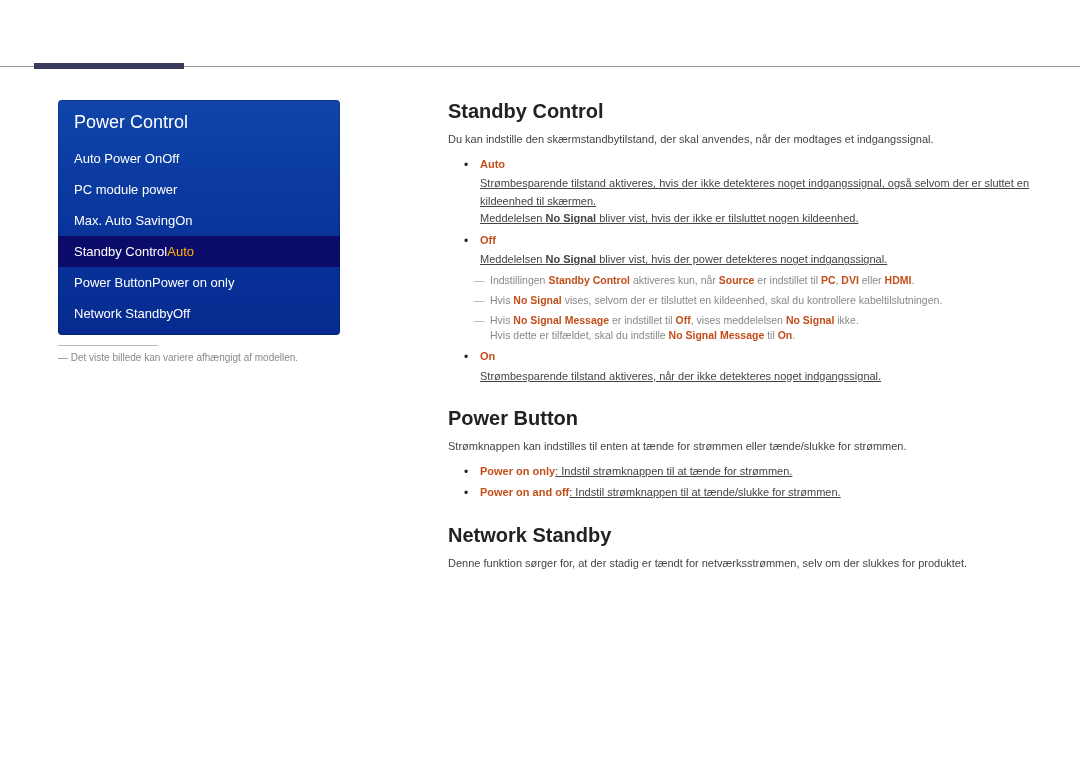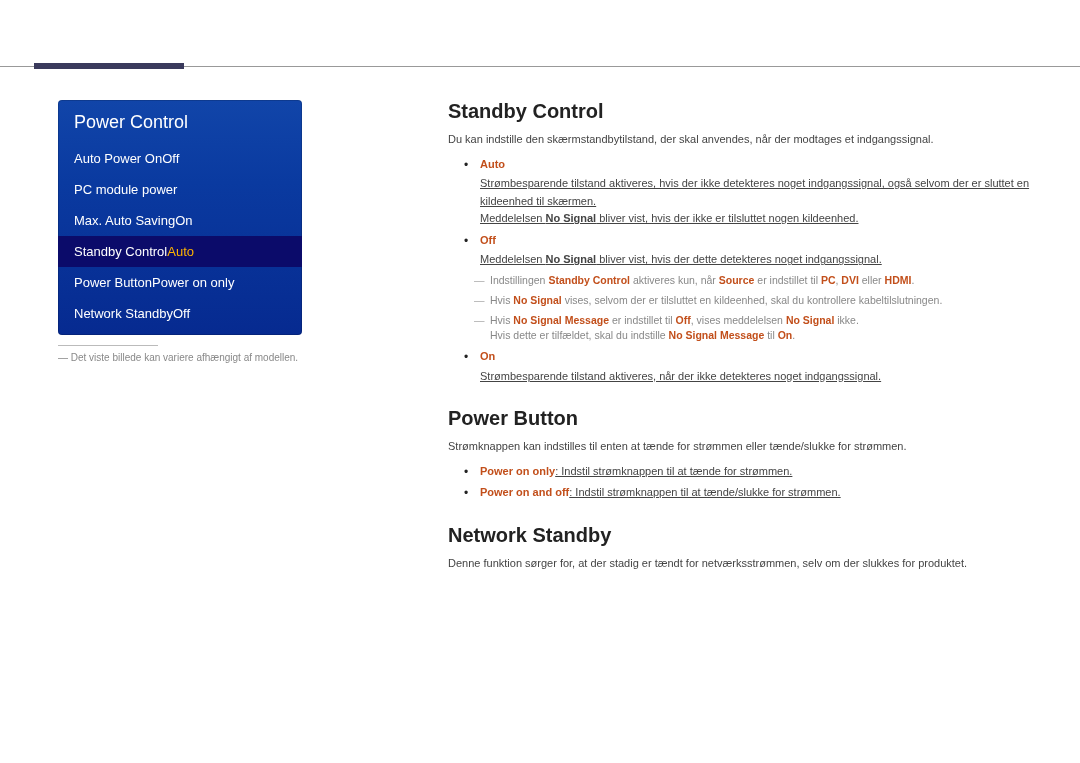--- a/index.html
+++ b/index.html
@@ -24,21 +24,21 @@
     background: #3a3a5c;
   }
   .page {
     display: flex;
     padding: 100px 30px 0 58px;
   }
   .left-col { width: 300px; flex-shrink: 0; margin-right: 90px; }
   .right-col { flex: 1; padding-right: 10px; }
 
   .menu-box {
-    width: 244px;
+    width: 282px;
     border-radius: 4px;
     overflow: hidden;
     background: linear-gradient(#1145a9, #0a3aa0 35%, #062a90);
     color: #fff;
     font-size: 13px;
     box-shadow: 0 0 0 1px rgba(0,0,0,0.15) inset;
   }
   .menu-title {
     font-size: 18px;
     padding: 12px 16px 10px;
@@ -167,21 +167,21 @@
         <li>
           <span class="options-head">Auto</span>
           <span class="inline-desc">Strømbesparende tilstand aktiveres, hvis der ikke detekteres noget indgangssignal, også selvom der er sluttet en kildeenhed til skærmen.</span><br>
           <span class="inline-desc">
             <span>Meddelelsen </span><span class="hl-b">No Signal</span><span> bliver vist, hvis der ikke er tilsluttet nogen kildeenhed.</span>
           </span>
         </li>
         <li>
           <span class="options-head">Off</span>
           <span class="inline-desc">
-            <span>Meddelelsen </span><span class="hl-b">No Signal</span><span> bliver vist, hvis der dette detekteres noget indgangssignal.</span>
+            <span>Meddelelsen </span><span class="hl-b">No Signal</span><span> bliver vist, hvis der power detekteres noget indgangssignal.</span>
           </span>
           <div class="sub-note">
             <span>Indstillingen </span><span class="hl">Standby Control</span><span> aktiveres kun, når </span><span class="hl">Source</span><span> er indstillet til </span><span class="hl">PC</span><span>, </span><span class="hl">DVI</span><span> eller </span><span class="hl">HDMI</span><span>.</span>
           </div>
           <div class="sub-note">
             <span>Hvis </span><span class="hl">No Signal</span><span> vises, selvom der er tilsluttet en kildeenhed, skal du kontrollere kabeltilslutningen.</span>
           </div>
           <div class="sub-note">
             <span>Hvis </span><span class="hl">No Signal Message</span><span> er indstillet til </span><span class="hl">Off</span><span>, vises meddelelsen </span><span class="hl">No Signal</span><span> ikke.</span><br>
             <span>Hvis dette er tilfældet, skal du indstille </span><span class="hl">No Signal Message</span><span> til </span><span class="hl">On</span><span>.</span>

